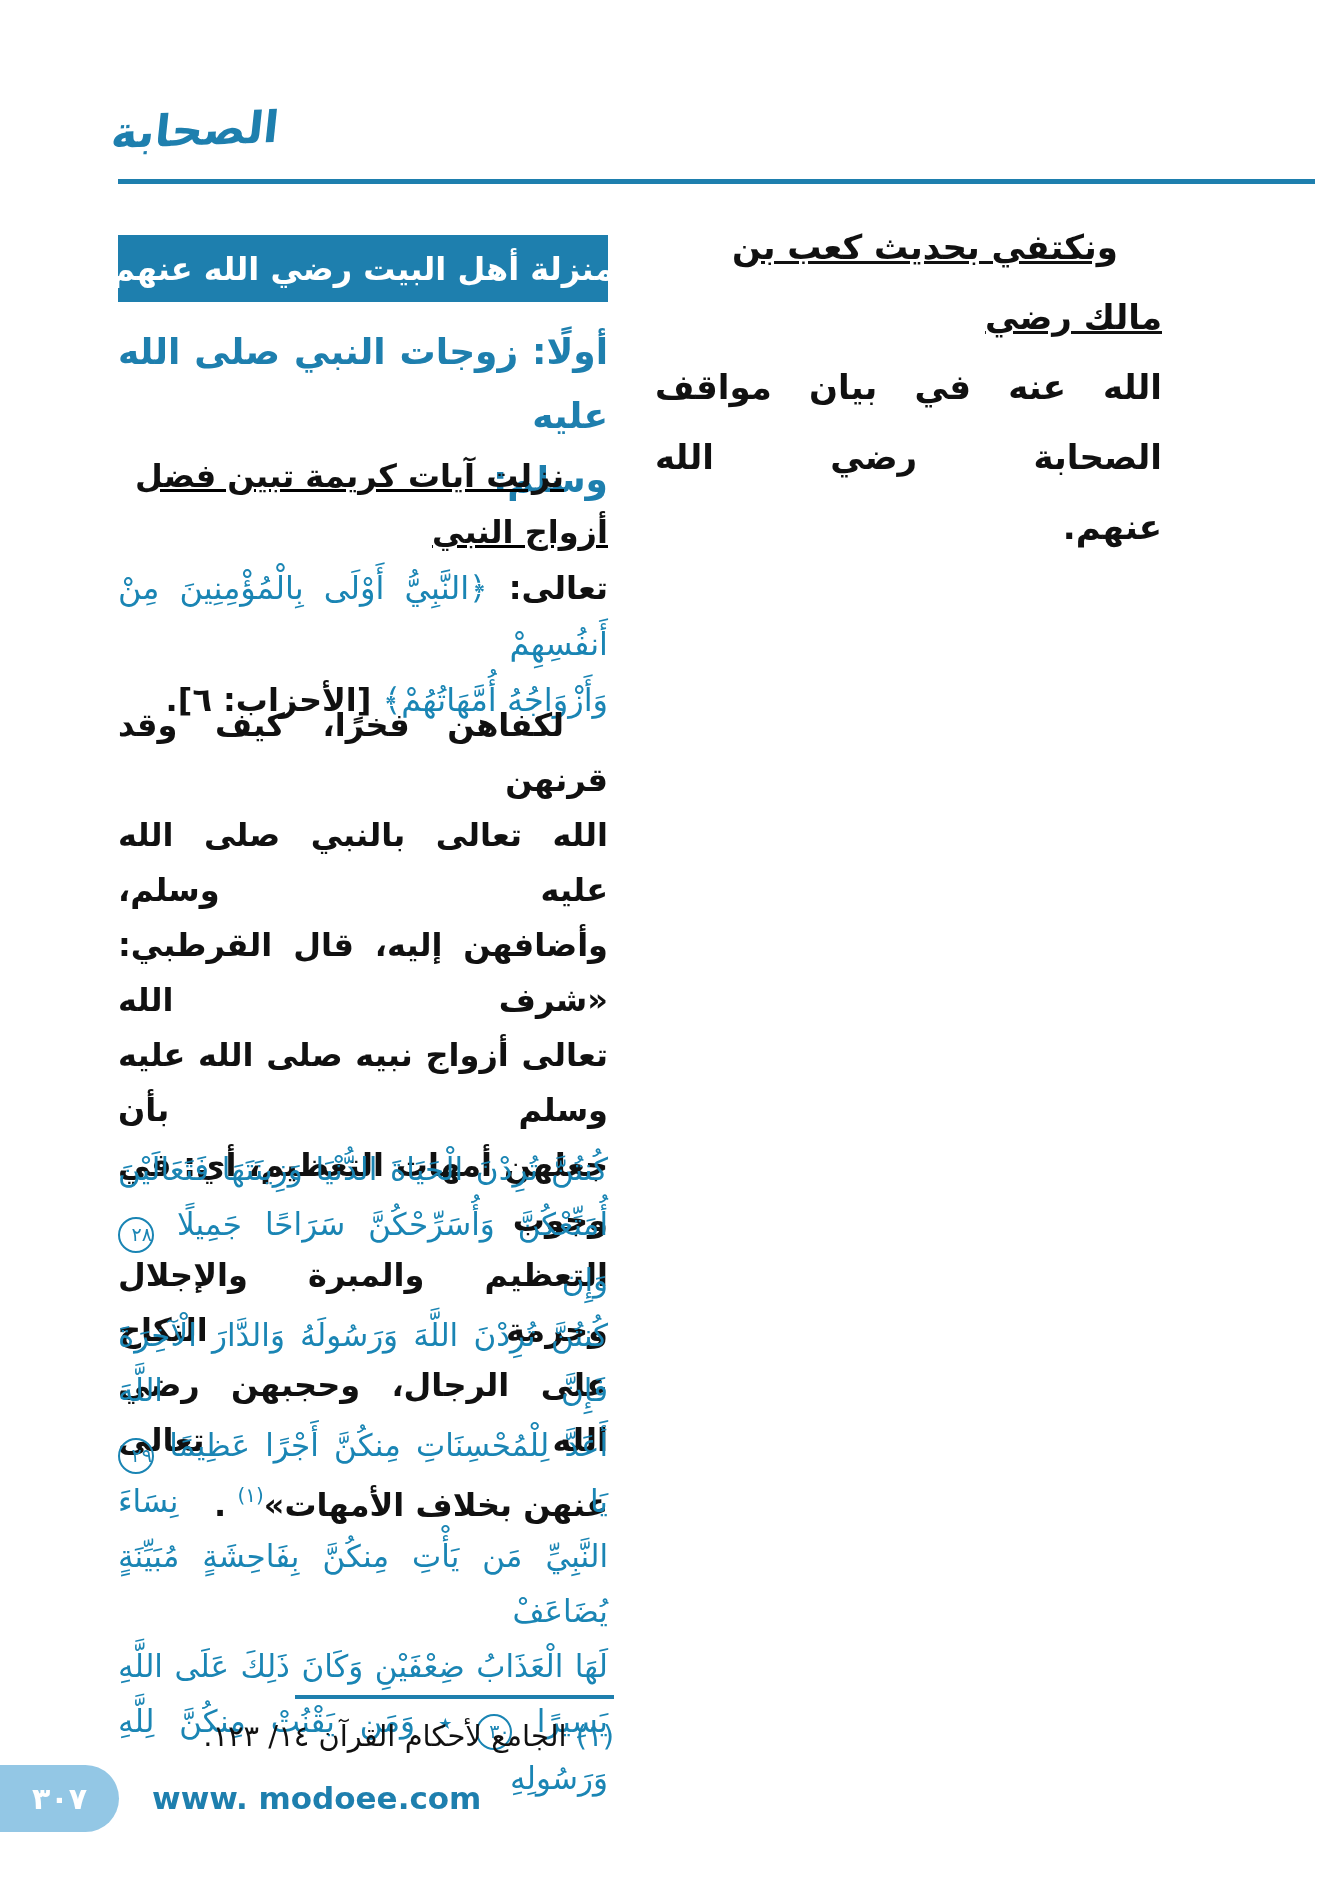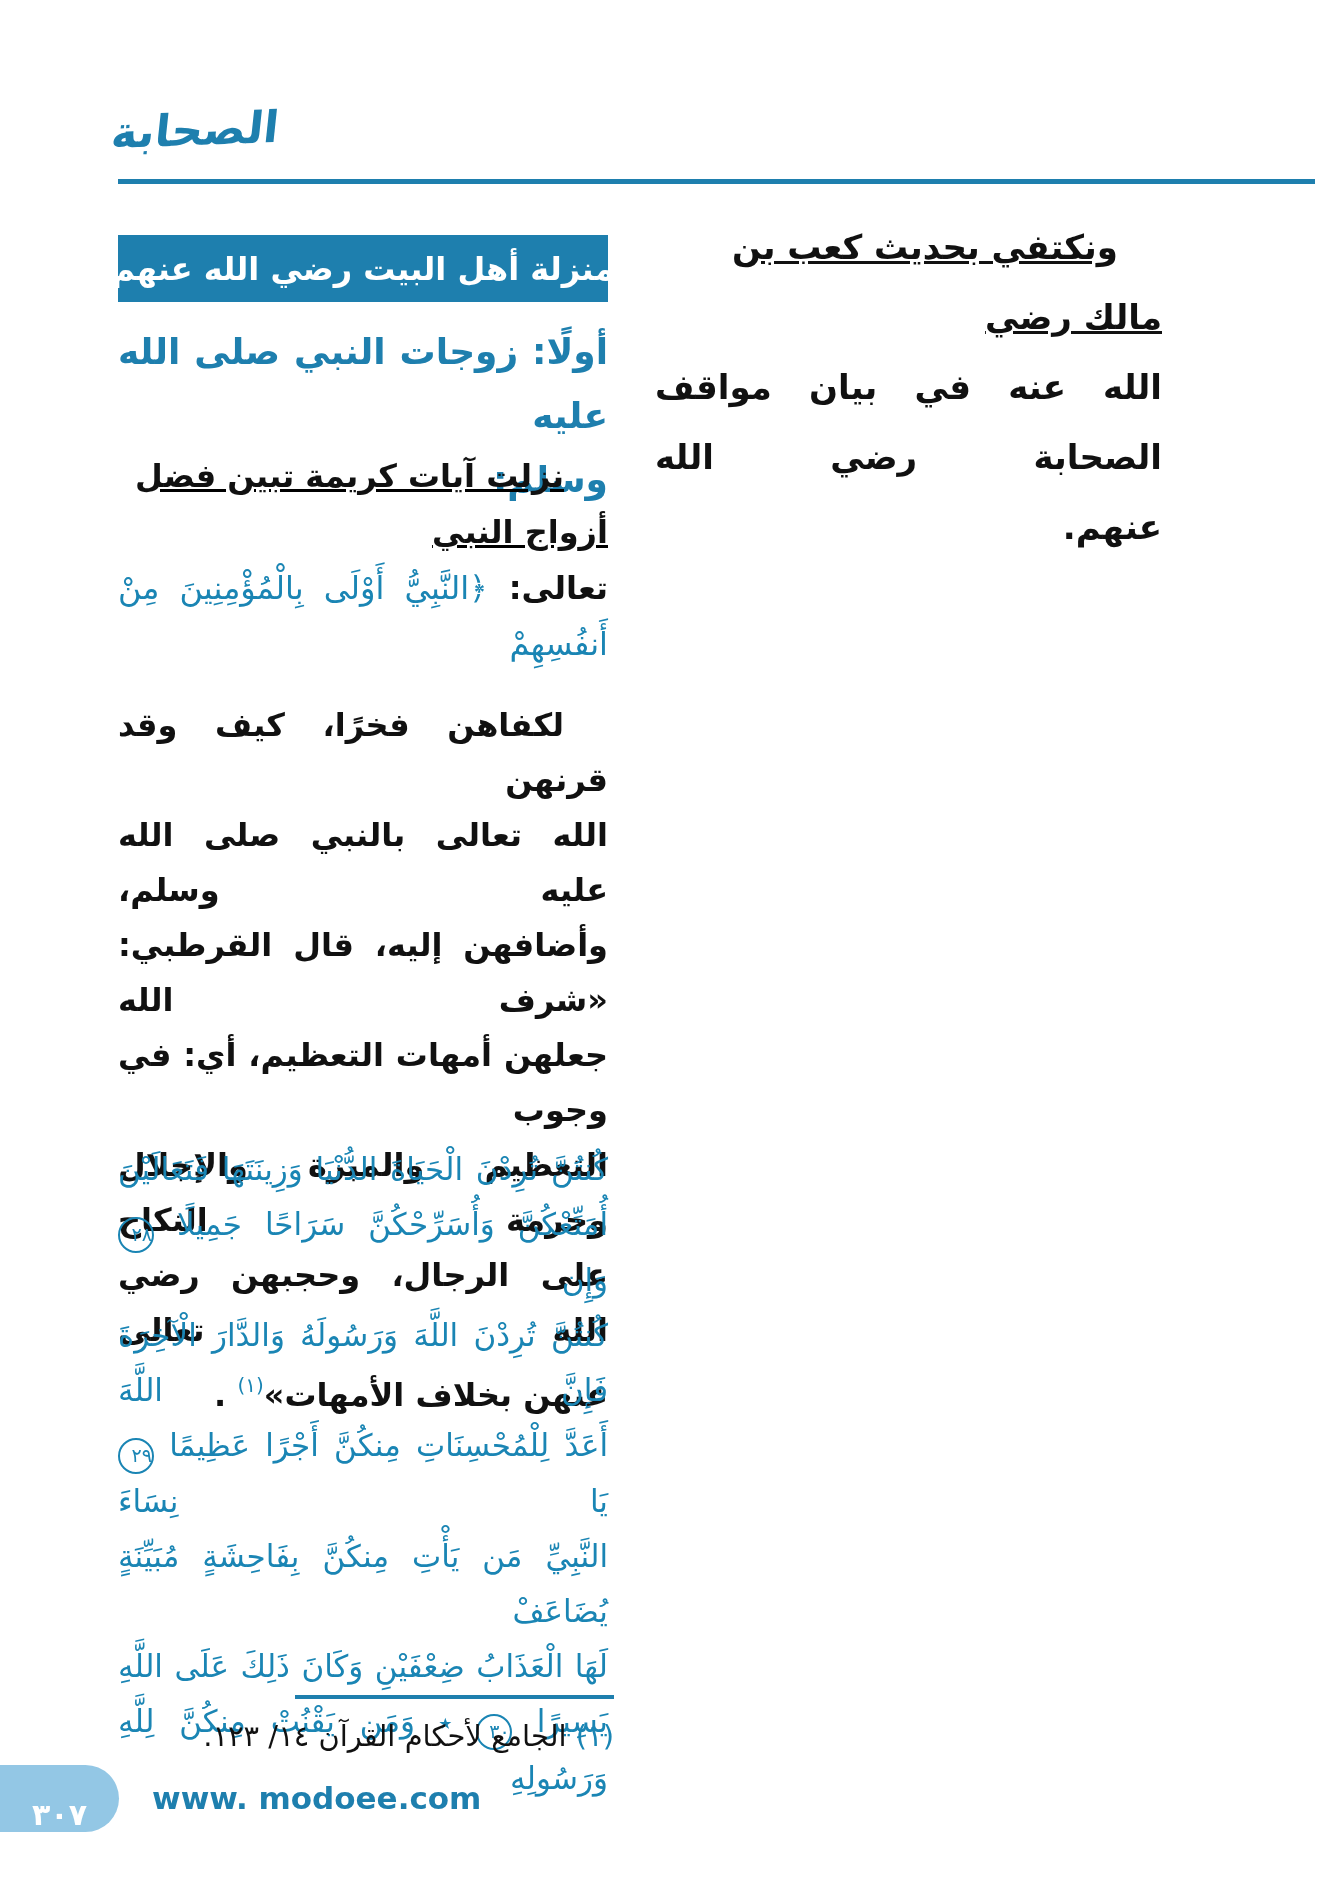--- a/index.html
+++ b/index.html
@@ -68,21 +68,21 @@
   }
   .footnote{
     position:absolute;left:118px;top:1712px;width:496px;
     font-size:29px;line-height:48px;
   }
   
   .page-pill{
     position:absolute;left:0;top:1765px;width:119px;height:67px;
     background:var(--page-pill-blue);
     border-radius:0 34px 34px 0;
-    display:flex;align-items:flex-end;justify-content:center;
+    display:flex;align-items:center;justify-content:center;
   }
   .page-pill span{color:#ffffff;font-size:30px;font-weight:700;letter-spacing:4px;}
   .website{
     position:absolute;left:152px;top:1780px;
     direction:ltr;
     color:var(--brand-teal);
     font-size:31px;font-weight:700;
     white-space:nowrap;
   }
   
@@ -129,26 +129,28 @@
   </div>
 
   <div class="subheading">
       <div class="line align-justify"><span class="seg-h">أولًا: زوجات النبي صلى الله عليه</span></div>
       <div class="line align-right"><span class="seg-h">وسلم:</span></div>
     </div>
 
   <div class="para1">
       <div class="line align-indent"><span class="seg-b">نزلت آيات كريمة تبين فضل أزواج النبي</span></div>
       <div class="line align-justify"><span class="seg-b">تعالى: </span><span class="seg-q">﴿النَّبِيُّ أَوْلَى بِالْمُؤْمِنِينَ مِنْ أَنفُسِهِمْ</span></div>
+      <div class="line align-right"><span class="seg-q">وَأَزْوَاجُهُ أُمَّهَاتُهُمْ﴾</span><span class="seg-b"> [الأحزاب: ٦].</span></div>
     </div>
 
   <div class="para2">
       <div class="line align-ijustify"><span class="seg-b">لكفاهن فخرًا، كيف وقد قرنهن</span></div>
       <div class="line align-justify"><span class="seg-b">الله تعالى بالنبي صلى الله عليه وسلم،</span></div>
       <div class="line align-justify"><span class="seg-b">وأضافهن إليه، قال القرطبي: «شرف الله</span></div>
+      <div class="line align-justify"><span class="seg-b">تعالى أزواج نبيه صلى الله عليه وسلم بأن</span></div>
       <div class="line align-justify"><span class="seg-b">جعلهن أمهات التعظيم، أي: في وجوب</span></div>
       <div class="line align-justify"><span class="seg-b">التعظيم والمبرة والإجلال وحرمة النكاح</span></div>
       <div class="line align-justify"><span class="seg-b">على الرجال، وحجبهن رضي الله تعالى</span></div>
       <div class="line align-right"><span class="seg-b">عنهن بخلاف الأمهات»</span><span class="seg-sup">(١)</span><span class="seg-b"> .</span></div>
     </div>
 
   <div class="quran-block">
       <div class="line align-justify"><span class="seg-q">كُنتُنَّ تُرِدْنَ الْحَيَاةَ الدُّنْيَا وَزِينَتَهَا فَتَعَالَيْنَ</span></div>
       <div class="line align-justify"><span class="seg-q">أُمَتِّعْكُنَّ وَأُسَرِّحْكُنَّ سَرَاحًا جَمِيلًا </span><span class="seg-ayah">٢٨</span><span class="seg-q"> وَإِن</span></div>
       <div class="line align-justify"><span class="seg-q">كُنتُنَّ تُرِدْنَ اللَّهَ وَرَسُولَهُ وَالدَّارَ الْآخِرَةَ فَإِنَّ اللَّهَ</span></div>

